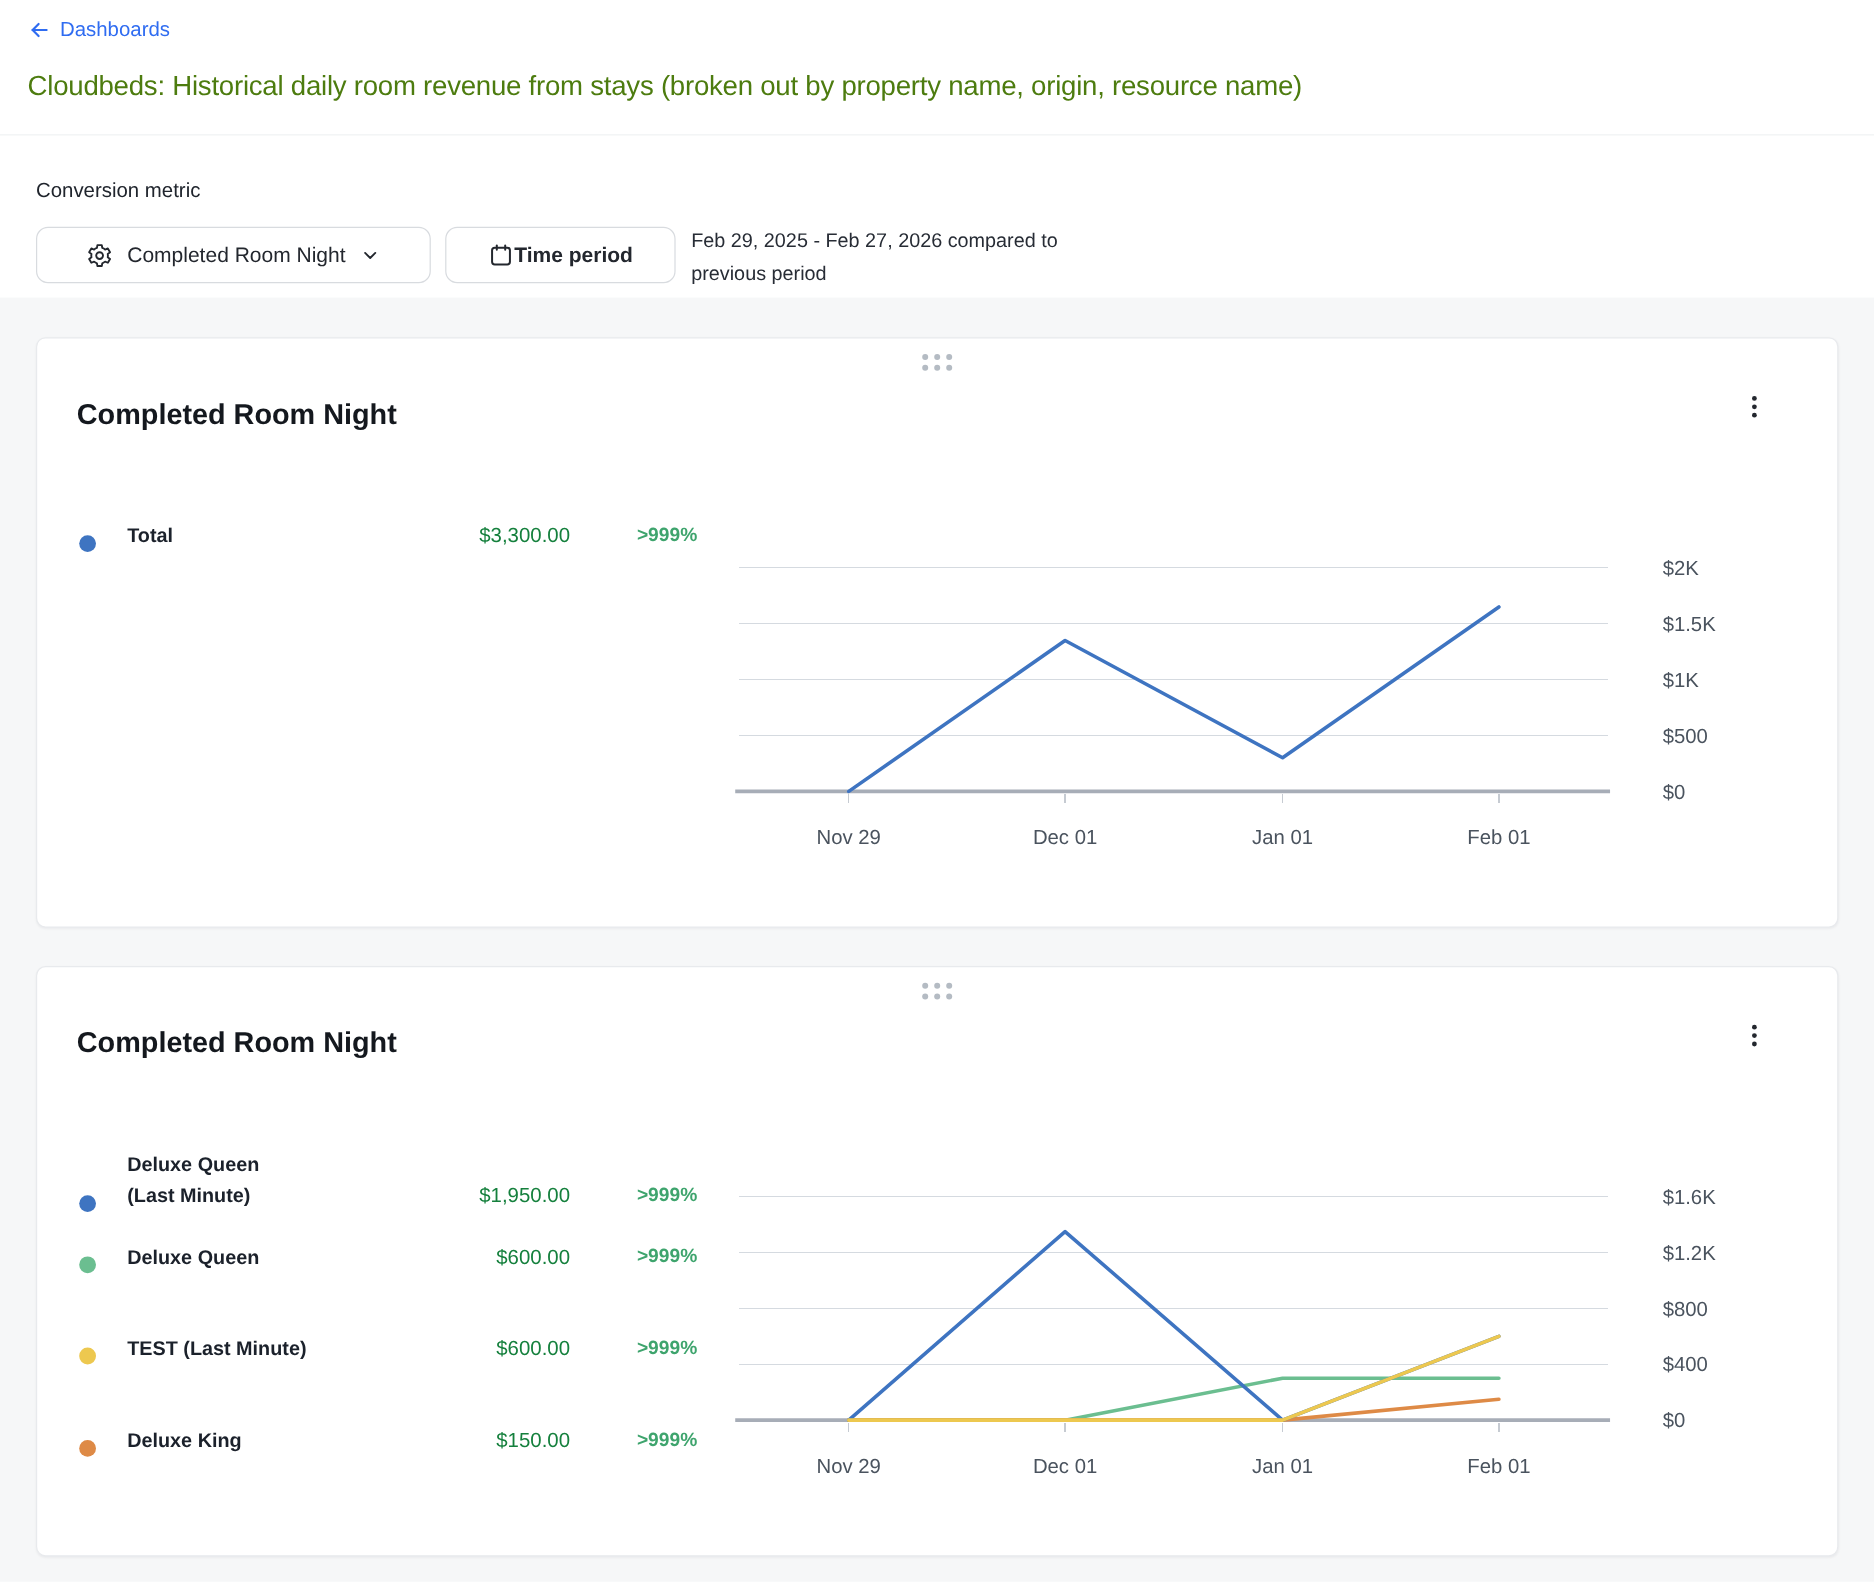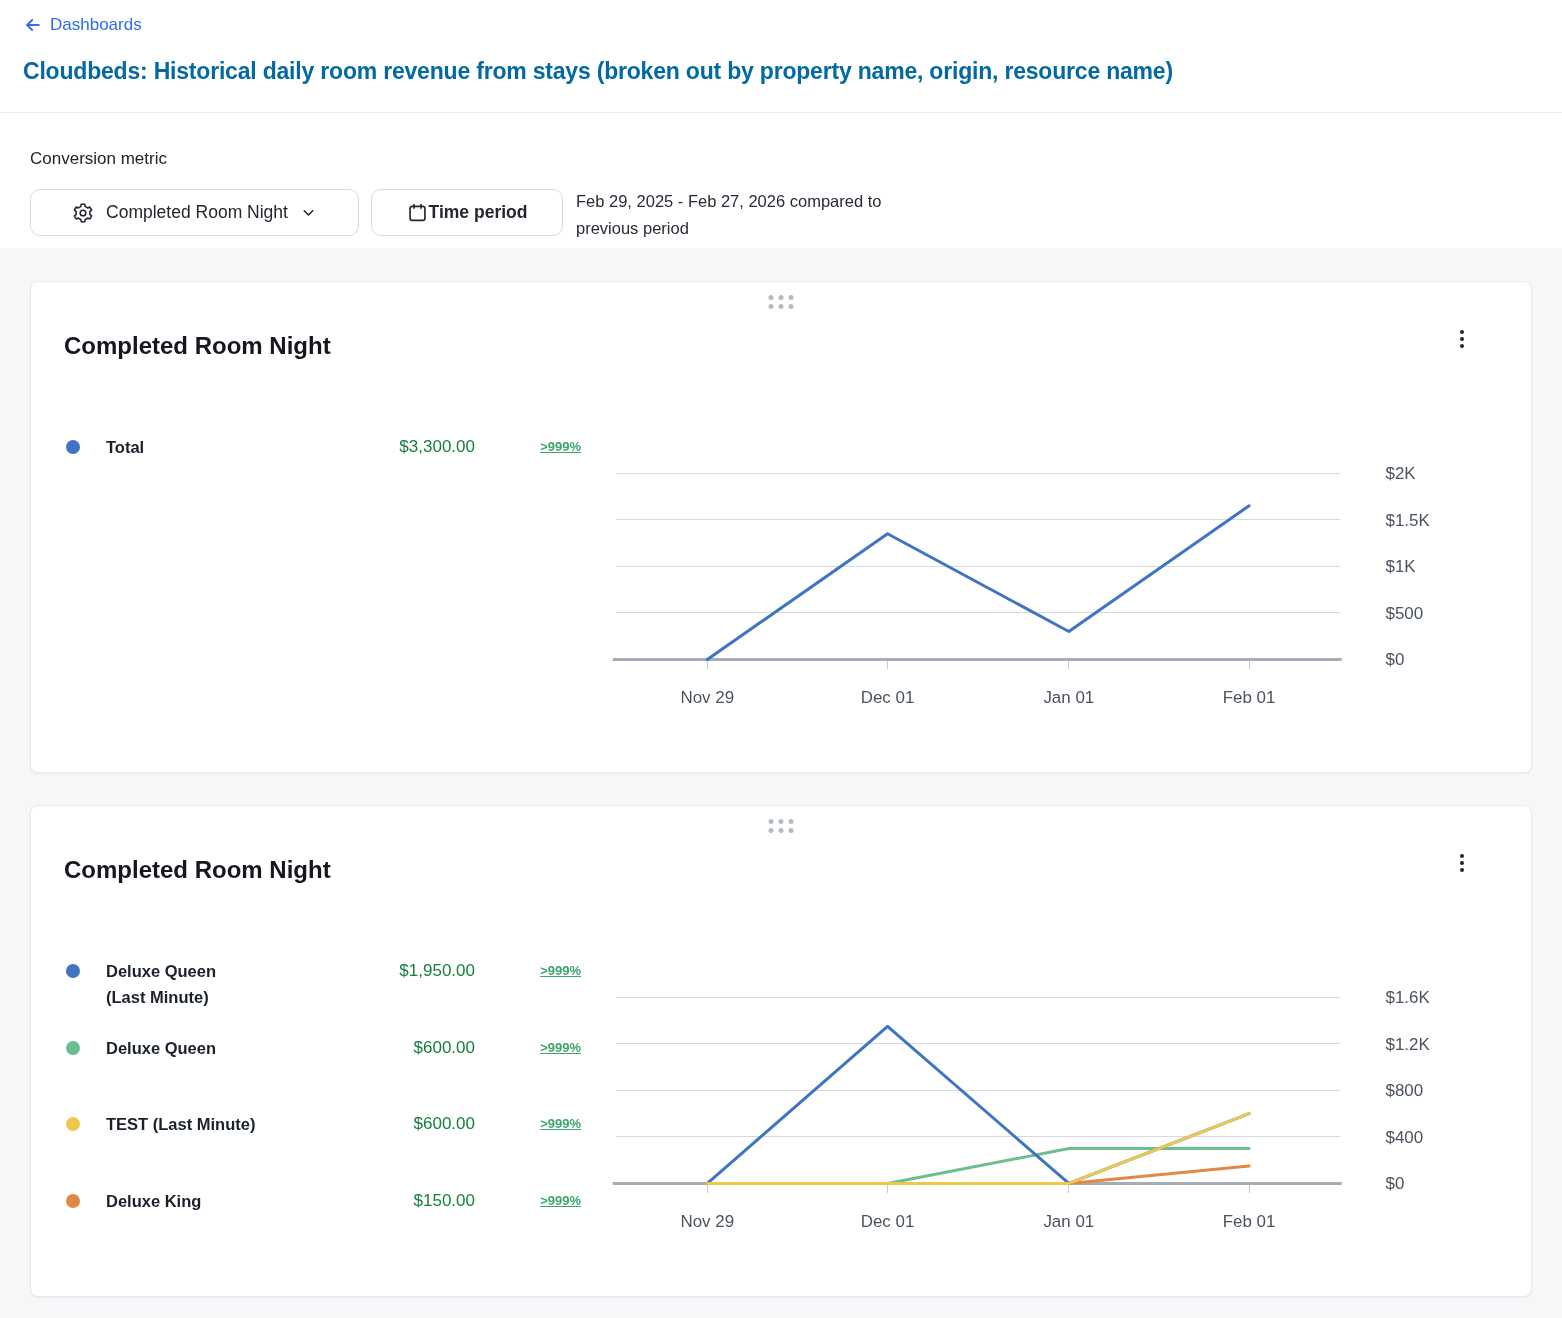--- a/index.html
+++ b/index.html
@@ -11,21 +11,21 @@
   }
   
   .site-header { position:relative; height:113px; background:#fff; border-bottom:1px solid #ECEEF1;padding-left:16px; }
   .back-link {
     position:absolute; left:23px; top:15px; display:flex; align-items:center; gap:7px;
     font-size:17px; font-weight:500; text-decoration:none; cursor:pointer;
   }
   .back-link svg { display:block; }
   .page-title {
     position:absolute; left:23px; top:58px; margin:0;
-    font-size:23px; font-weight:700; color:#0369a1; letter-spacing:-0.2px; white-space:nowrap;text-align:center;
+    font-size:23px; font-weight:400; color:#4d7c0f; letter-spacing:-0.2px; white-space:nowrap;text-align:center;
   }
   
   .controls { position:relative; height:135px; background:#fff; }
   .metric-label { position:absolute; left:30px; top:36px; font-size:17px; color:#20252D; }
   .btn {
     position:absolute; top:76px; height:47px; display:flex; align-items:center; justify-content:center;
     background:#fff; border:1px solid #D8DBDF; border-radius:10px;
     font-family:inherit; font-size:17.5px; color:#23272E; cursor:pointer; padding:0;
   }
   .btn svg { display:block; flex:none; }
@@ -48,25 +48,25 @@
   }
   .drag-handle i { width:5px; height:5px; border-radius:50%; background:#B4BBC3; }
   .kebab {
     position:absolute; top:42px; right:56px; width:26px; height:30px;
     display:flex; flex-direction:column; align-items:center; justify-content:center; gap:3px;
     background:none; border:none; cursor:pointer;
   }
   .kebab i { width:4px; height:4px; border-radius:50%; background:#23272E; }
   .card-title { position:absolute; left:33px; top:50px; margin:0; font-size:24px; font-weight:700; color:#14181E; }
   .legend { position:absolute; inset:0; }
-  .legend-row { position:absolute; left:35px; display:flex; align-items:flex-start; cursor:pointer; }
+  .legend-row { position:absolute; left:35px; display:flex; align-items:flex-end; cursor:pointer; }
   .dot { width:14px; height:14px; border-radius:50%; margin-top:6px; flex:none; }
   .legend-label { margin-left:26px; width:210px; font-size:16.5px; font-weight:600; line-height:26px; color:#1B212B; white-space:pre-line; }
   .legend-value { width:159px; text-align:right; font-size:17px; line-height:26px; color:#15803d; }
-  .legend-pct   { width:106px; text-align:right; font-size:13px; font-weight:700; line-height:26px;text-decoration:underline; }
+  .legend-pct   { width:106px; text-align:right; font-size:16px; font-weight:700; line-height:26px; }
   svg.chart-svg { position:absolute; inset:0; width:100%; height:100%; pointer-events:none; font-family:inherit; }
 </style>
 </head>
 <body>
 
 <header class="site-header">
   <a class="back-link" id="back-link" style="color: rgb(47, 108, 241);">
     <span>
       <svg width="20" height="20" viewBox="0 0 24 24" fill="none" stroke="currentColor" stroke-width="2.2" stroke-linecap="round" stroke-linejoin="round">
           <path d="M19 12H5"></path>

